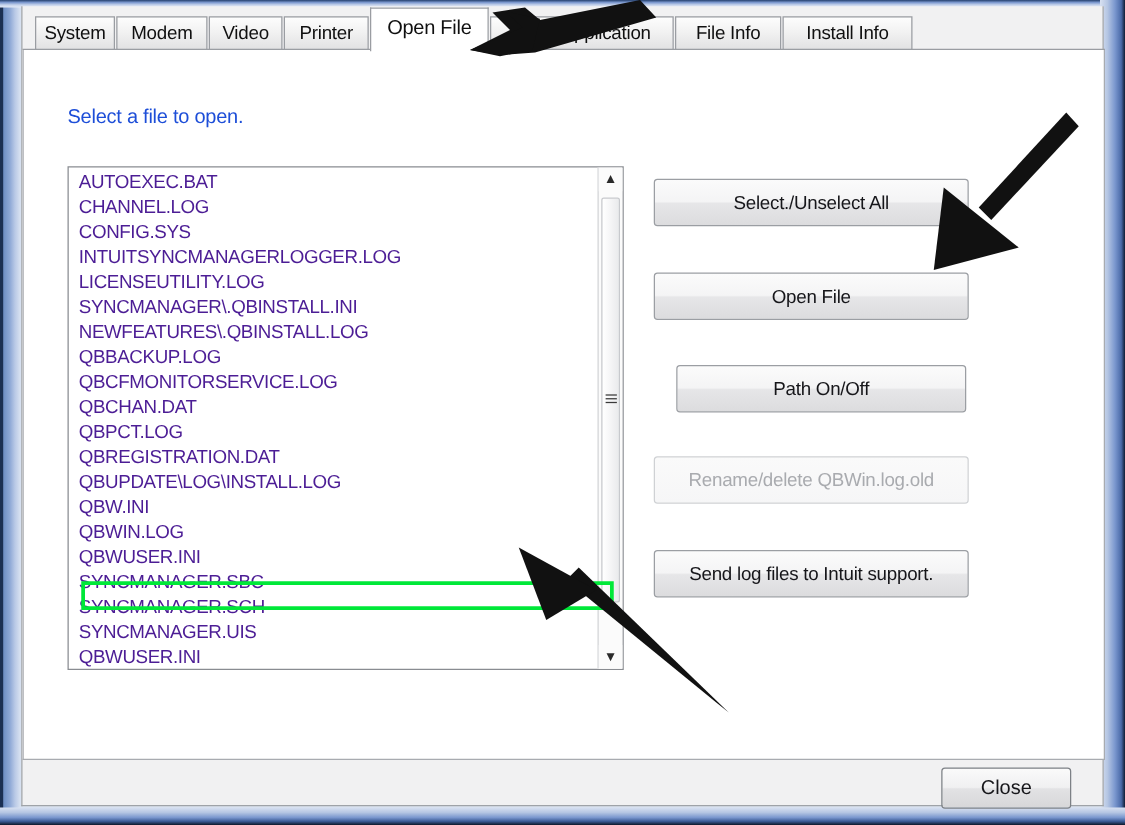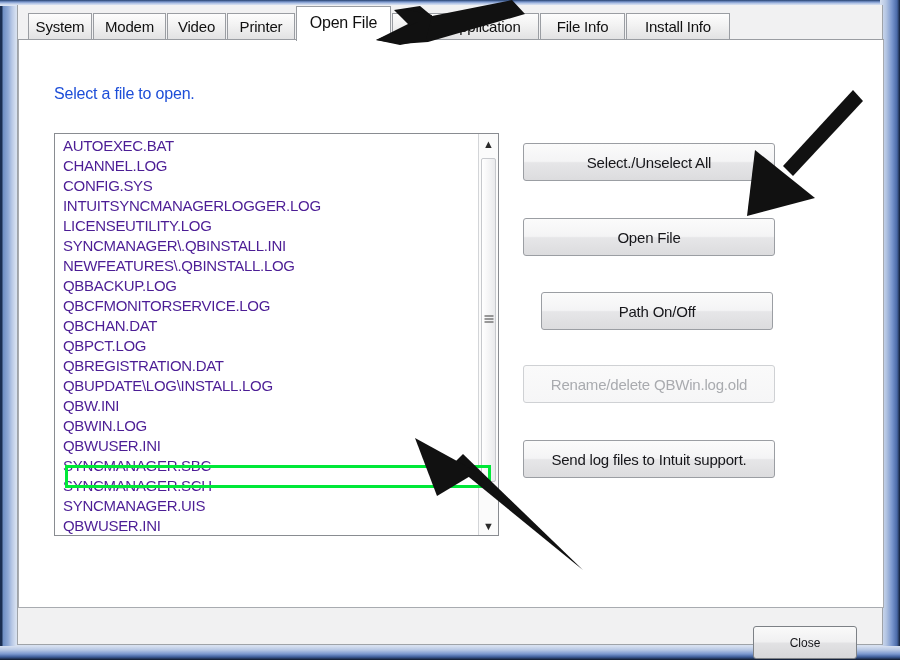--- a/index.html
+++ b/index.html
@@ -239,27 +239,26 @@
 
   
   #btn-close {
     position: absolute;
     left: 735px; top: 609px;
     width: 104px; height: 33px;
     background: linear-gradient(to bottom, #fafafa 0%, #f0f0f1 48%, #e2e2e4 52%, #d7d7d9 100%);
     border: 1px solid #7d8186;
     border-radius: 3px;
     box-sizing: border-box;
-    font-size: 12px;
+    font-size: 16px;
     color: #16161a;
     display: flex;
     align-items: center;
     justify-content: center;
     cursor: default;
-    margin-top: 12px;
   }
 
   
   .annotation-arrow {
     position: absolute;
     pointer-events: none;
     z-index: 40;
   }
 </style>
 </head>

